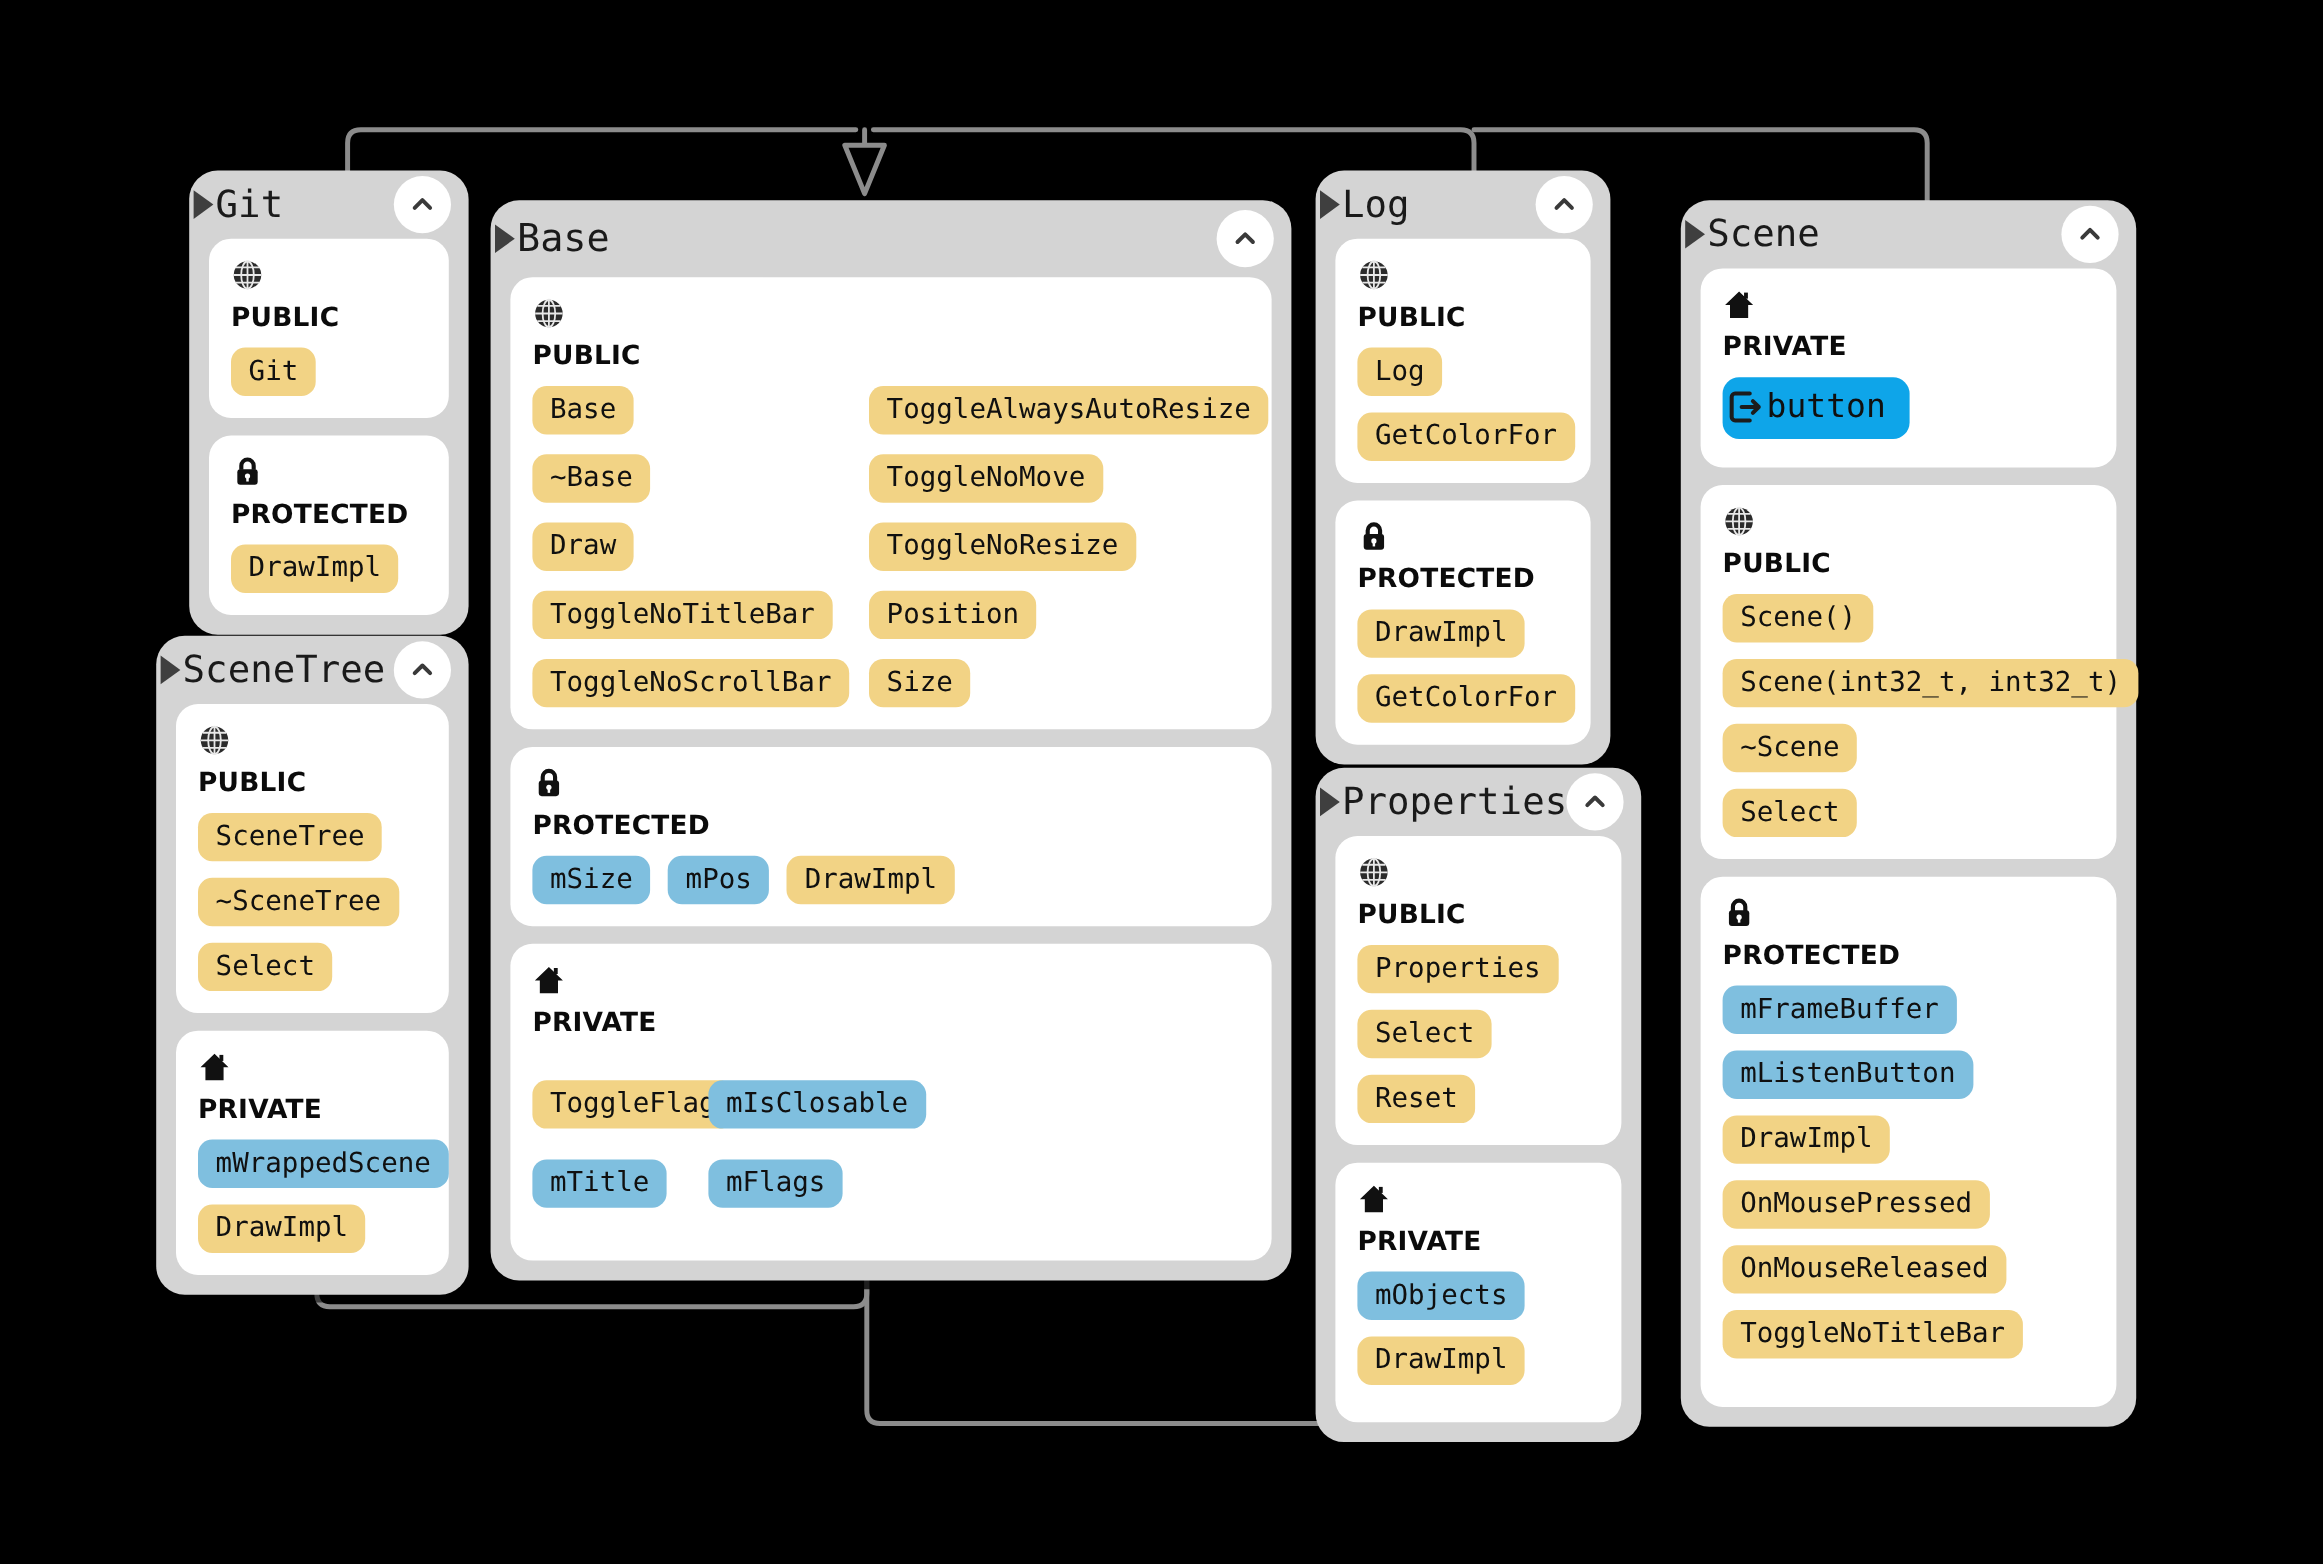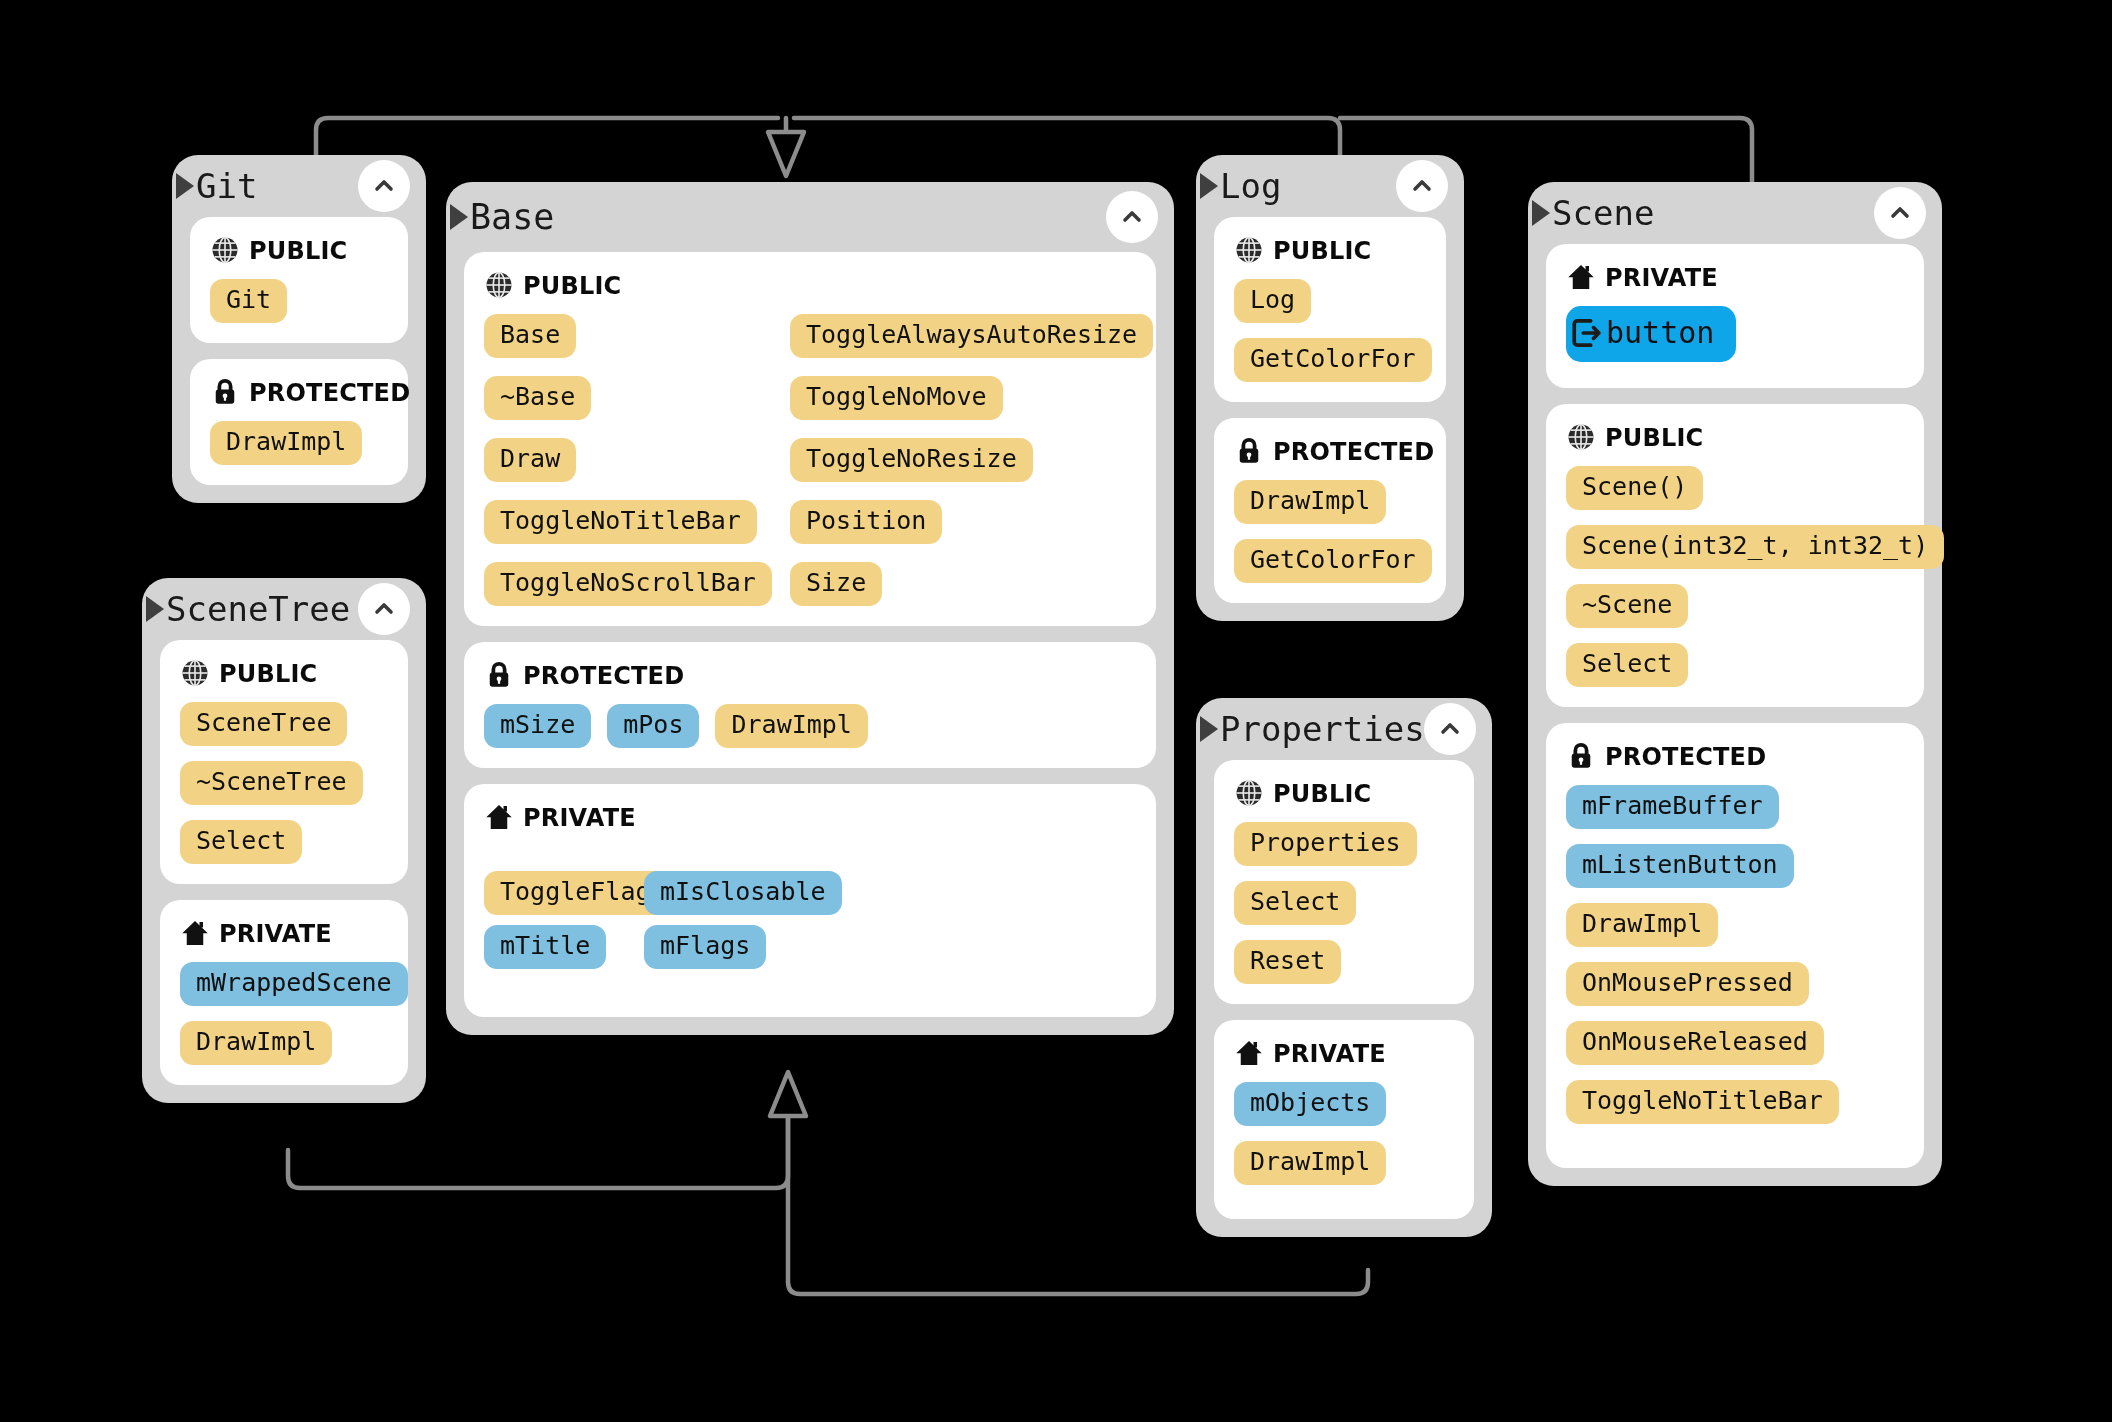--- a/index.html
+++ b/index.html
@@ -50,22 +50,23 @@
   .collapse-btn svg{display:block;}
 
   
   .section{
     background:#fff;border-radius:20px;
     padding:18px 20px 20px 20px;
     margin-bottom:16px;
   }
   .section:last-child{margin-bottom:0;}
   .sec-head{
-    display:flex;align-items:flex-end;gap:9px;
+    display:flex;align-items:flex-start;gap:9px;
     margin-bottom:14px;
+    flex-direction:column;
   }
   .sec-label{
     font-weight:bold;font-size:24px;color:#0b0b0b;letter-spacing:.2px;
     font-family:"DejaVu Sans","Liberation Sans",sans-serif;
   }
   .sec-icon{width:30px;height:30px;flex:0 0 30px;display:block;}
 
   
   .members{display:flex;flex-wrap:wrap;gap:14px 16px;align-content:flex-start;}
   .pill{
@@ -268,21 +269,21 @@
     </div>
 
     <div class="section" style="padding-bottom:48px;">
       <div class="sec-head">
         <svg class="sec-icon" viewBox="0 0 24 24">
             <path d="M12 2.4 L22.2 12.2 H18.6 V21.6 H5.4 V12.2 H1.8 Z" fill="#111"></path>
             <rect x="15.6" y="3.2" width="2.8" height="4.4" fill="#111"></rect>
           </svg>
         <span class="sec-label">PRIVATE</span>
       </div>
-      <div class="grid2" style="grid-template-columns:160px max-content;gap:10px 0;margin-top:39px;">
+      <div class="grid2" style="grid-template-columns:160px max-content;gap:28px 0;margin-top:39px;">
         <span class="pill fn">ToggleFlag</span>
         <span class="pill var">mIsClosable</span>
         <span class="pill var">mTitle</span>
         <span class="pill var">mFlags</span>
       </div>
     </div>
   </div>
 
   <div class="panel" id="p-log" style="left:1196px;top:155px;width:268px;">
     <div class="panel-head">

